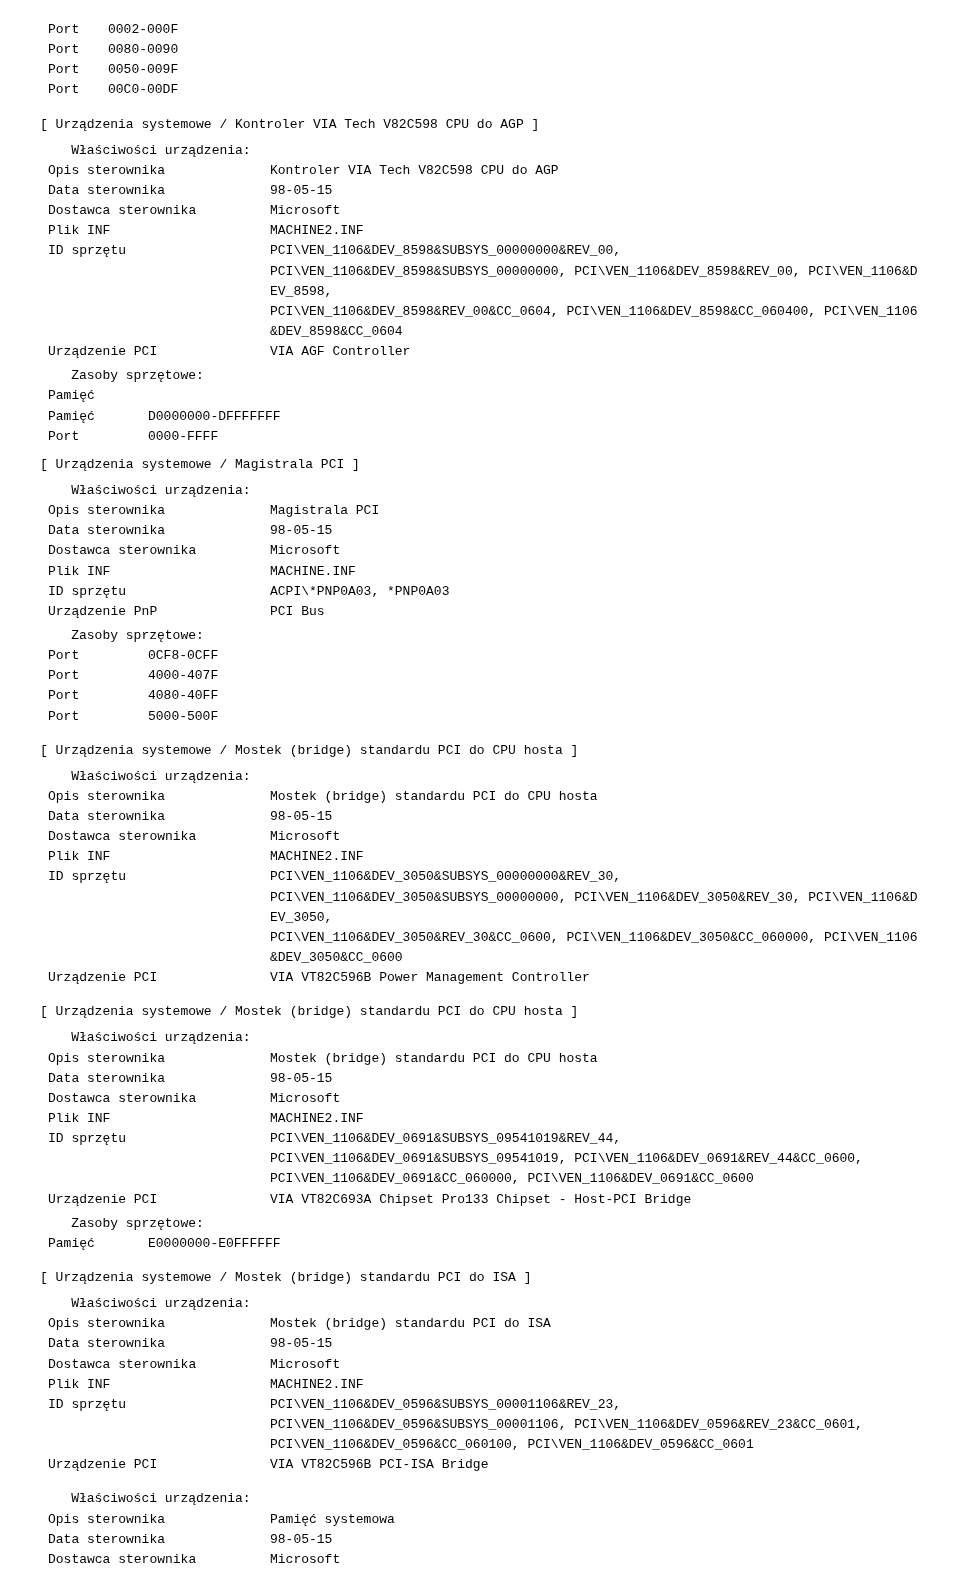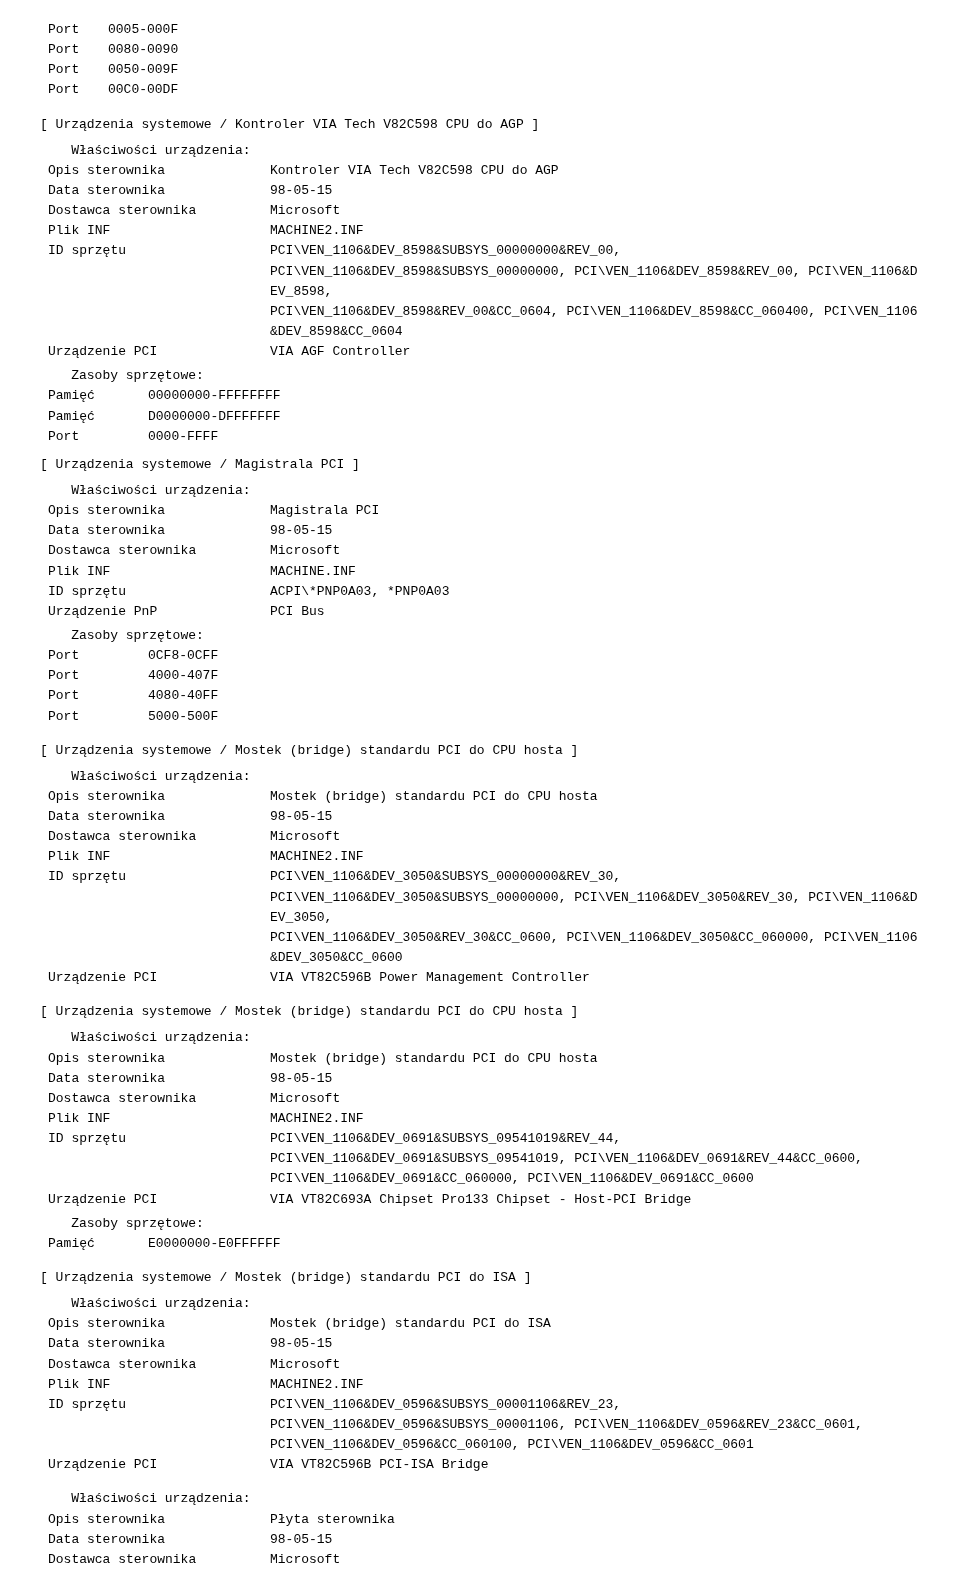--- a/index.html
+++ b/index.html
@@ -68,21 +68,21 @@
     }
   </style>
 </head>
 <body>
 
 <div class="content">
 
   <div>
     <div class="resource-row">
       <span class="resource-label">    Port</span>
-      <span class="resource-value">0005-000F</span>
+      <span class="resource-value">0002-000F</span>
     </div>
     <div class="resource-row">
       <span class="resource-label">    Port</span>
       <span class="resource-value">0080-0090</span>
     </div>
     <div class="resource-row">
       <span class="resource-label">    Port</span>
       <span class="resource-value">0050-009F</span>
     </div>
     <div class="resource-row">
@@ -117,21 +117,20 @@
       </div>
       <div class="property-row">
         <span class="property-label">        Urządzenie PCI</span>
         <span class="property-value">VIA AGF Controller</span>
       </div>
     </div>
     <div style="margin-top: 4px;">
       <div class="line">    Zasoby sprzętowe:</div>
       <div class="resource-row">
         <span style="width:100px; flex-shrink:0;">        Pamięć</span>
-        <span class="resource-value">00000000-FFFFFFFF</span>
       </div>
       <div class="resource-row">
         <span style="width:100px; flex-shrink:0;">        Pamięć</span>
         <span class="resource-value">D0000000-DFFFFFFF</span>
       </div>
       <div class="resource-row">
         <span style="width:100px; flex-shrink:0;">        Port</span>
         <span class="resource-value">0000-FFFF</span>
       </div>
     </div>
@@ -285,21 +284,21 @@
         <span class="property-value">VIA VT82C596B PCI-ISA Bridge</span>
       </div>
     </div>
   </div>
 
   <div style="margin-top: 14px;">
     <div style="margin-top: 6px;">
       <div class="line">    Właściwości urządzenia:</div>
       <div class="property-row">
         <span class="property-label">    Opis sterownika</span>
-        <span class="property-value">Płyta sterownika</span>
+        <span class="property-value">Pamięć systemowa</span>
       </div>
       <div class="property-row">
         <span class="property-label">    Data sterownika</span>
         <span class="property-value">98-05-15</span>
       </div>
       <div class="property-row">
         <span class="property-label">    Dostawca sterownika</span>
         <span class="property-value">Microsoft</span>
       </div>
 

